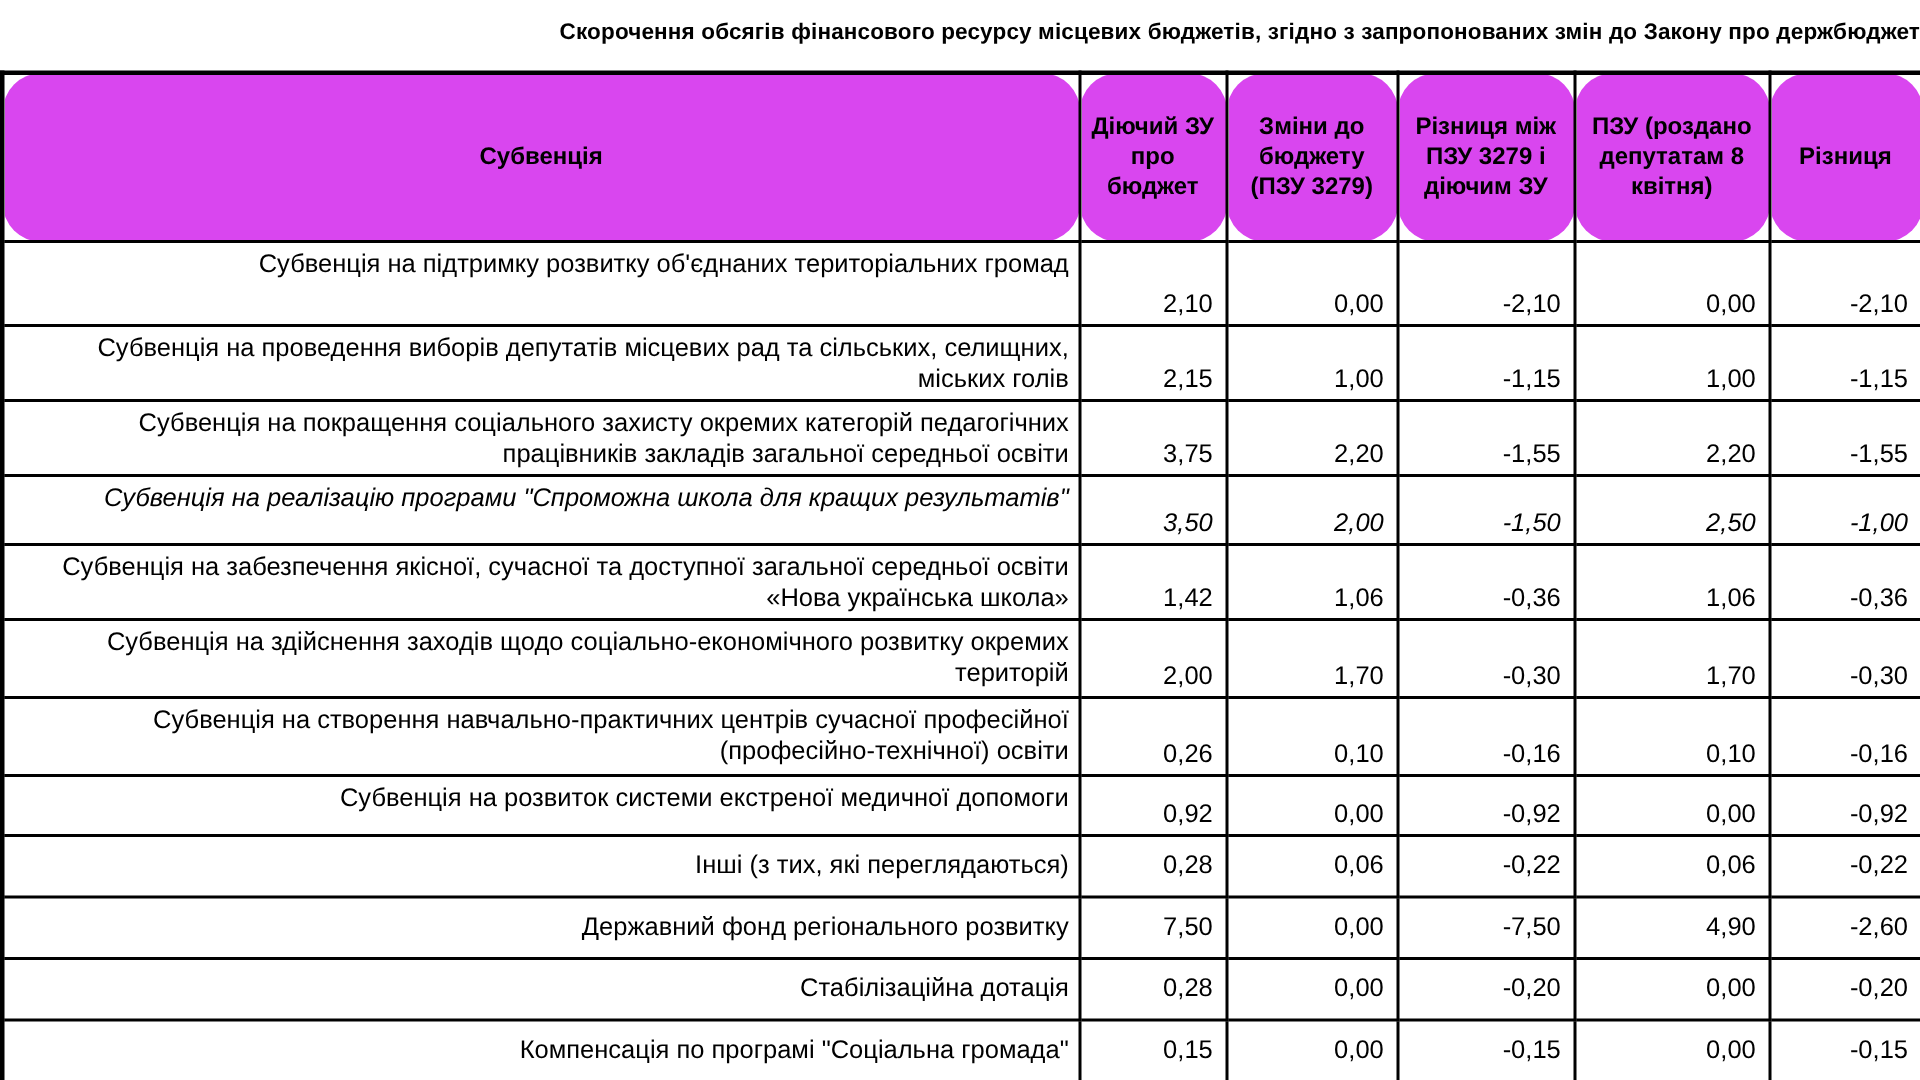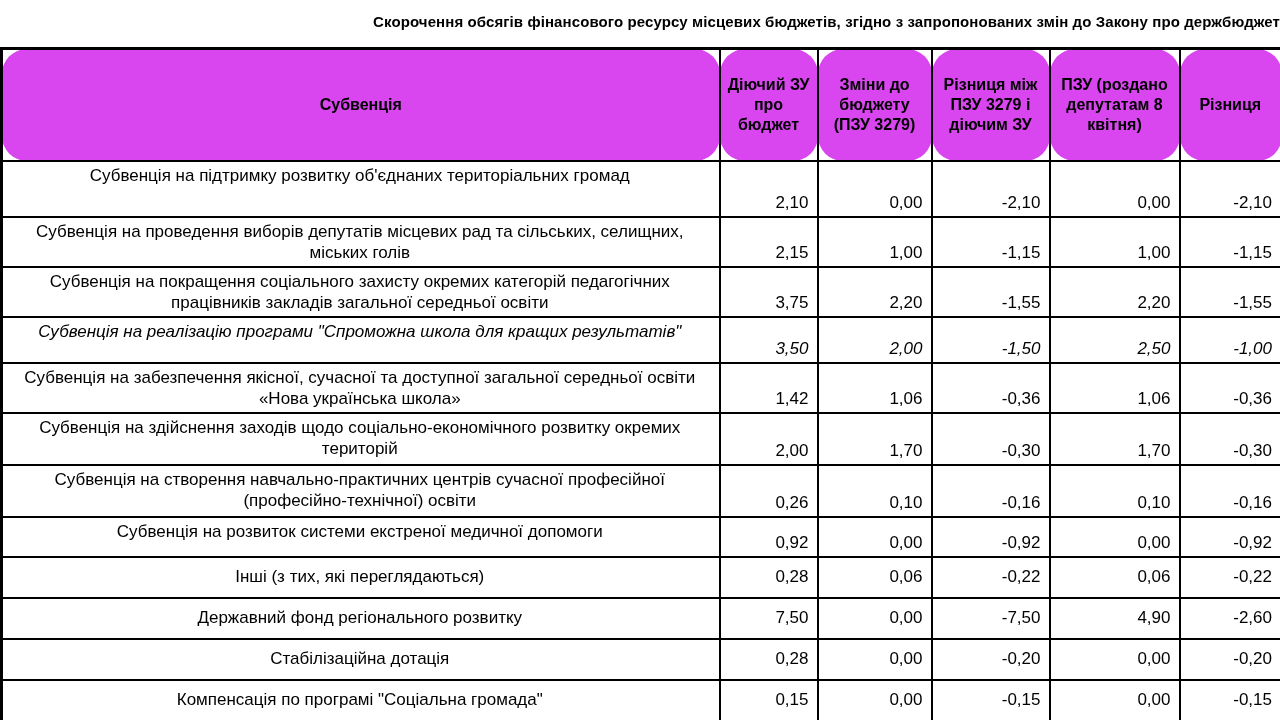--- a/index.html
+++ b/index.html
@@ -39,21 +39,21 @@
     vertical-align: middle;
     padding: 2px 4px;
     height: 112px;
     border-bottom: 3px solid #000;
     border-radius: 25px;
   }
   .lbl {
     font-size: 17px;
     line-height: 1.24;
     padding: 3px 6px 3px 4px;
-    text-align: center;
+    text-align: right;
   }
   .num {
     font-size: 17px;
     text-align: right;
     padding: 0 8px 3px 0;
     white-space: nowrap;
   }
   tr.tall .lbl { vertical-align: top; }
   tr.tall .num { vertical-align: bottom; }
   tr.compact .lbl, tr.compact .num { vertical-align: middle; padding-top: 1px; padding-bottom: 2px; }

